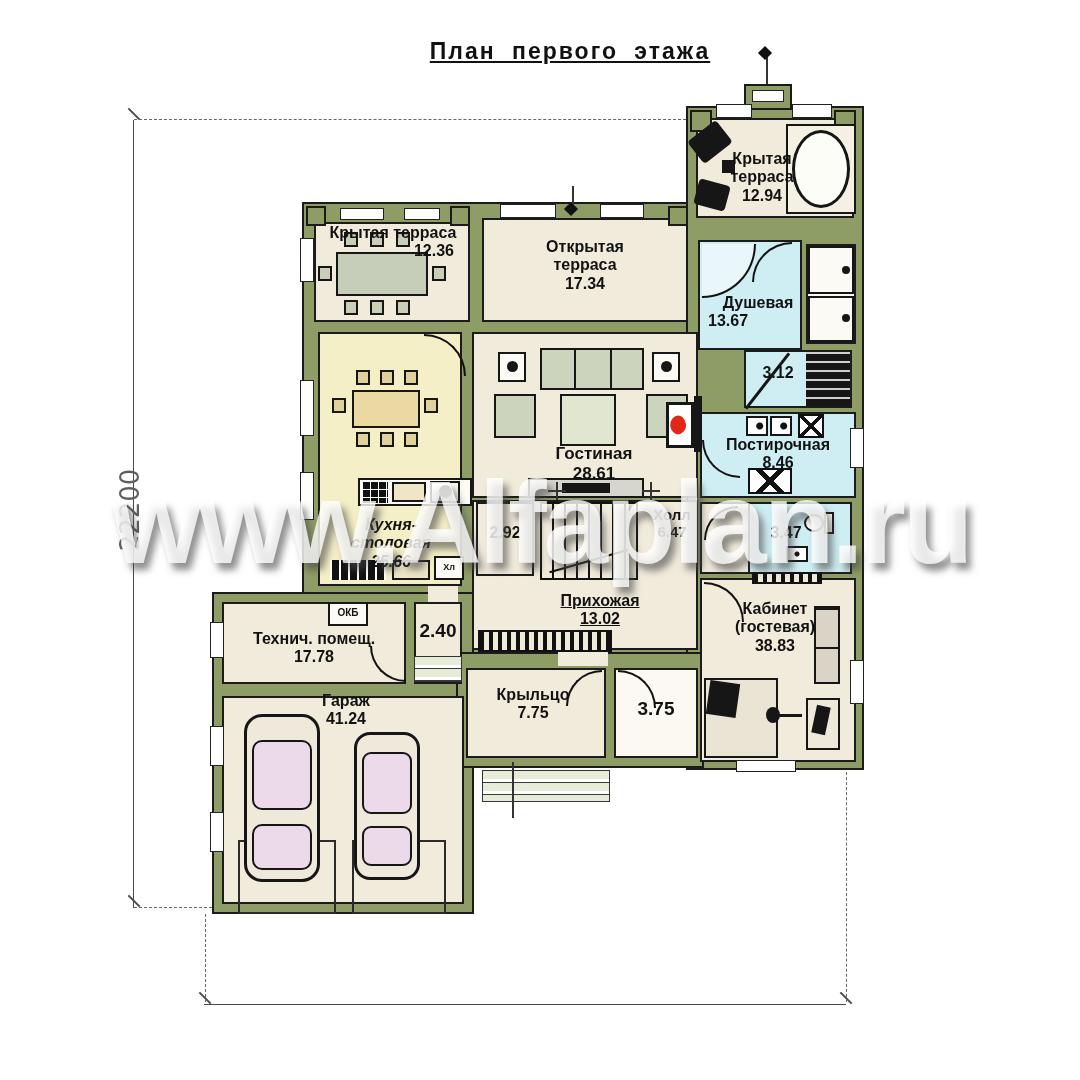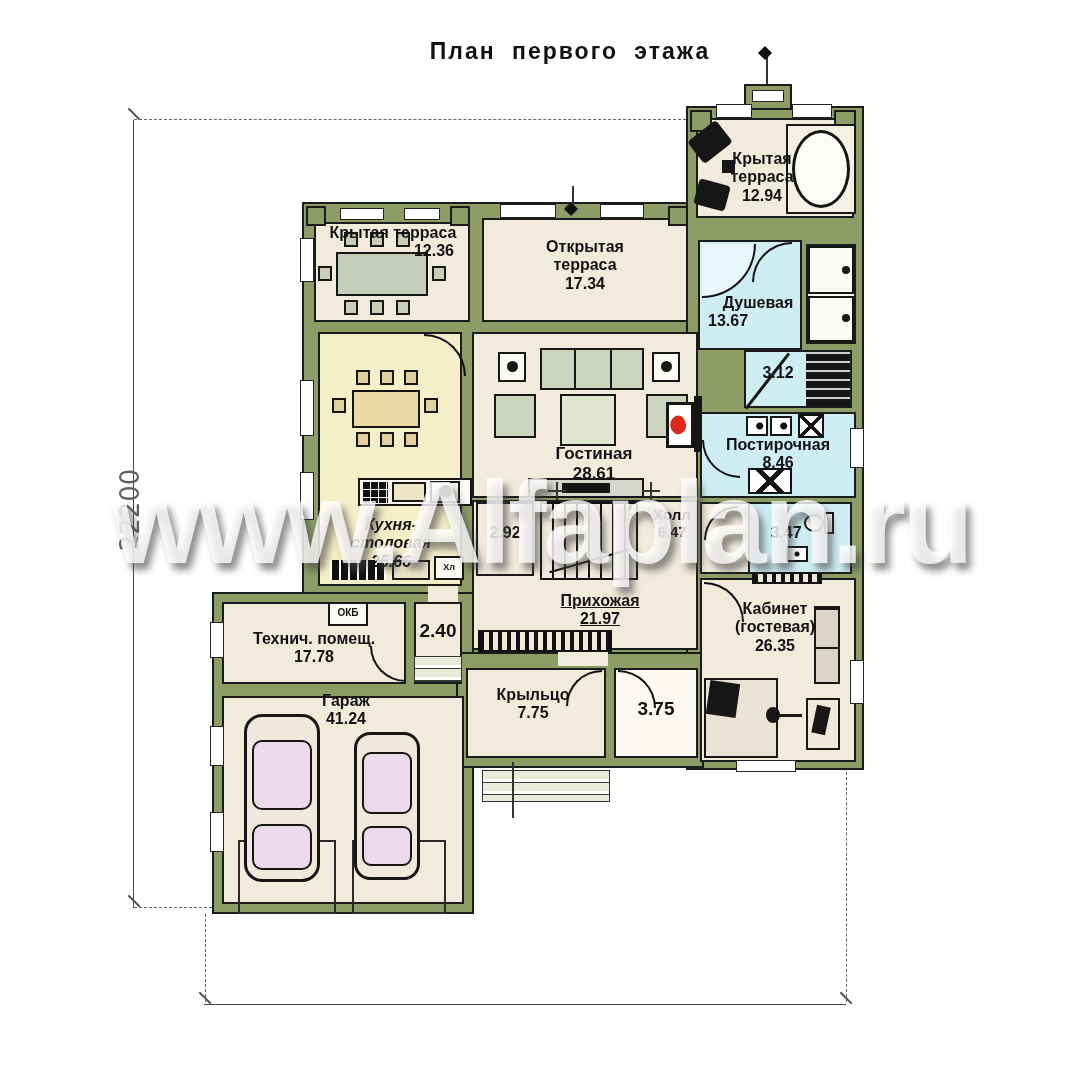--- a/index.html
+++ b/index.html
@@ -37,21 +37,21 @@
   .dimtext{position:absolute;font-family:"DejaVu Sans",sans-serif;font-size:26px;color:#5f5f5f;z-index:3;}
   .plus{position:absolute;width:18px;height:18px;z-index:6;
         background:linear-gradient(#333,#333) center/18px 2px no-repeat,
                    linear-gradient(#333,#333) center/2px 18px no-repeat;}
   .chair{position:absolute;width:14px;height:15px;background:#c9cfb6;border:2px solid #161616;box-sizing:border-box;z-index:5;}
   .kchair{background:#e0d09c;}
   .wm{position:absolute;left:36px;top:456px;width:1010px;z-index:50;font-weight:700;font-size:116px;
       letter-spacing:-3px;white-space:nowrap;color:rgba(255,255,255,0.8);
       text-shadow:5px 7px 7px rgba(70,70,70,0.6);text-align:center;}
   .title{position:absolute;left:300px;top:38px;width:540px;text-align:center;font-size:23px;font-weight:700;
-         letter-spacing:2px;word-spacing:8px;color:#111;z-index:7;}
+         letter-spacing:2px;word-spacing:8px;color:#111;z-index:7;text-decoration:underline;}
 </style>
 </head>
 <body>
 
 <div id="canvas">
 
   <div class="title">План первого этажа</div>
 
   <div class="olive" style="left:302px;top:202px;width:398px;height:458px;"></div>
   <div class="olive" style="left:686px;top:106px;width:178px;height:664px;"></div>
@@ -248,25 +248,25 @@
     <div class="ar">8.46</div>
   </div>
   <div class="lbl small-lbl" style="left:642px;top:506px;width:60px;">
     <div>Холл</div>
     <div class="ar">6.47</div>
   </div>
   <div class="lbl" style="left:475px;top:524px;width:60px;">2.92</div>
   <div class="lbl" style="left:758px;top:524px;width:56px;">3.47</div>
   <div class="lbl" style="left:535px;top:592px;width:130px;text-decoration:underline;">
     <div>Прихожая</div>
-    <div class="ar">21.97</div>
+    <div class="ar">13.02</div>
   </div>
   <div class="lbl" style="left:708px;top:600px;width:134px;">
     <div>Кабинет (гостевая)</div>
-    <div class="ar">26.35</div>
+    <div class="ar">38.83</div>
   </div>
   <div class="lbl" style="left:234px;top:630px;width:160px;">
     <div>Технич. помещ.</div>
     <div class="ar">17.78</div>
   </div>
   <div class="lbl" style="left:408px;top:620px;width:60px;font-size:19px;">2.40</div>
   <div class="lbl" style="left:286px;top:692px;width:120px;">
     <div>Гараж</div>
     <div class="ar">41.24</div>
   </div>

